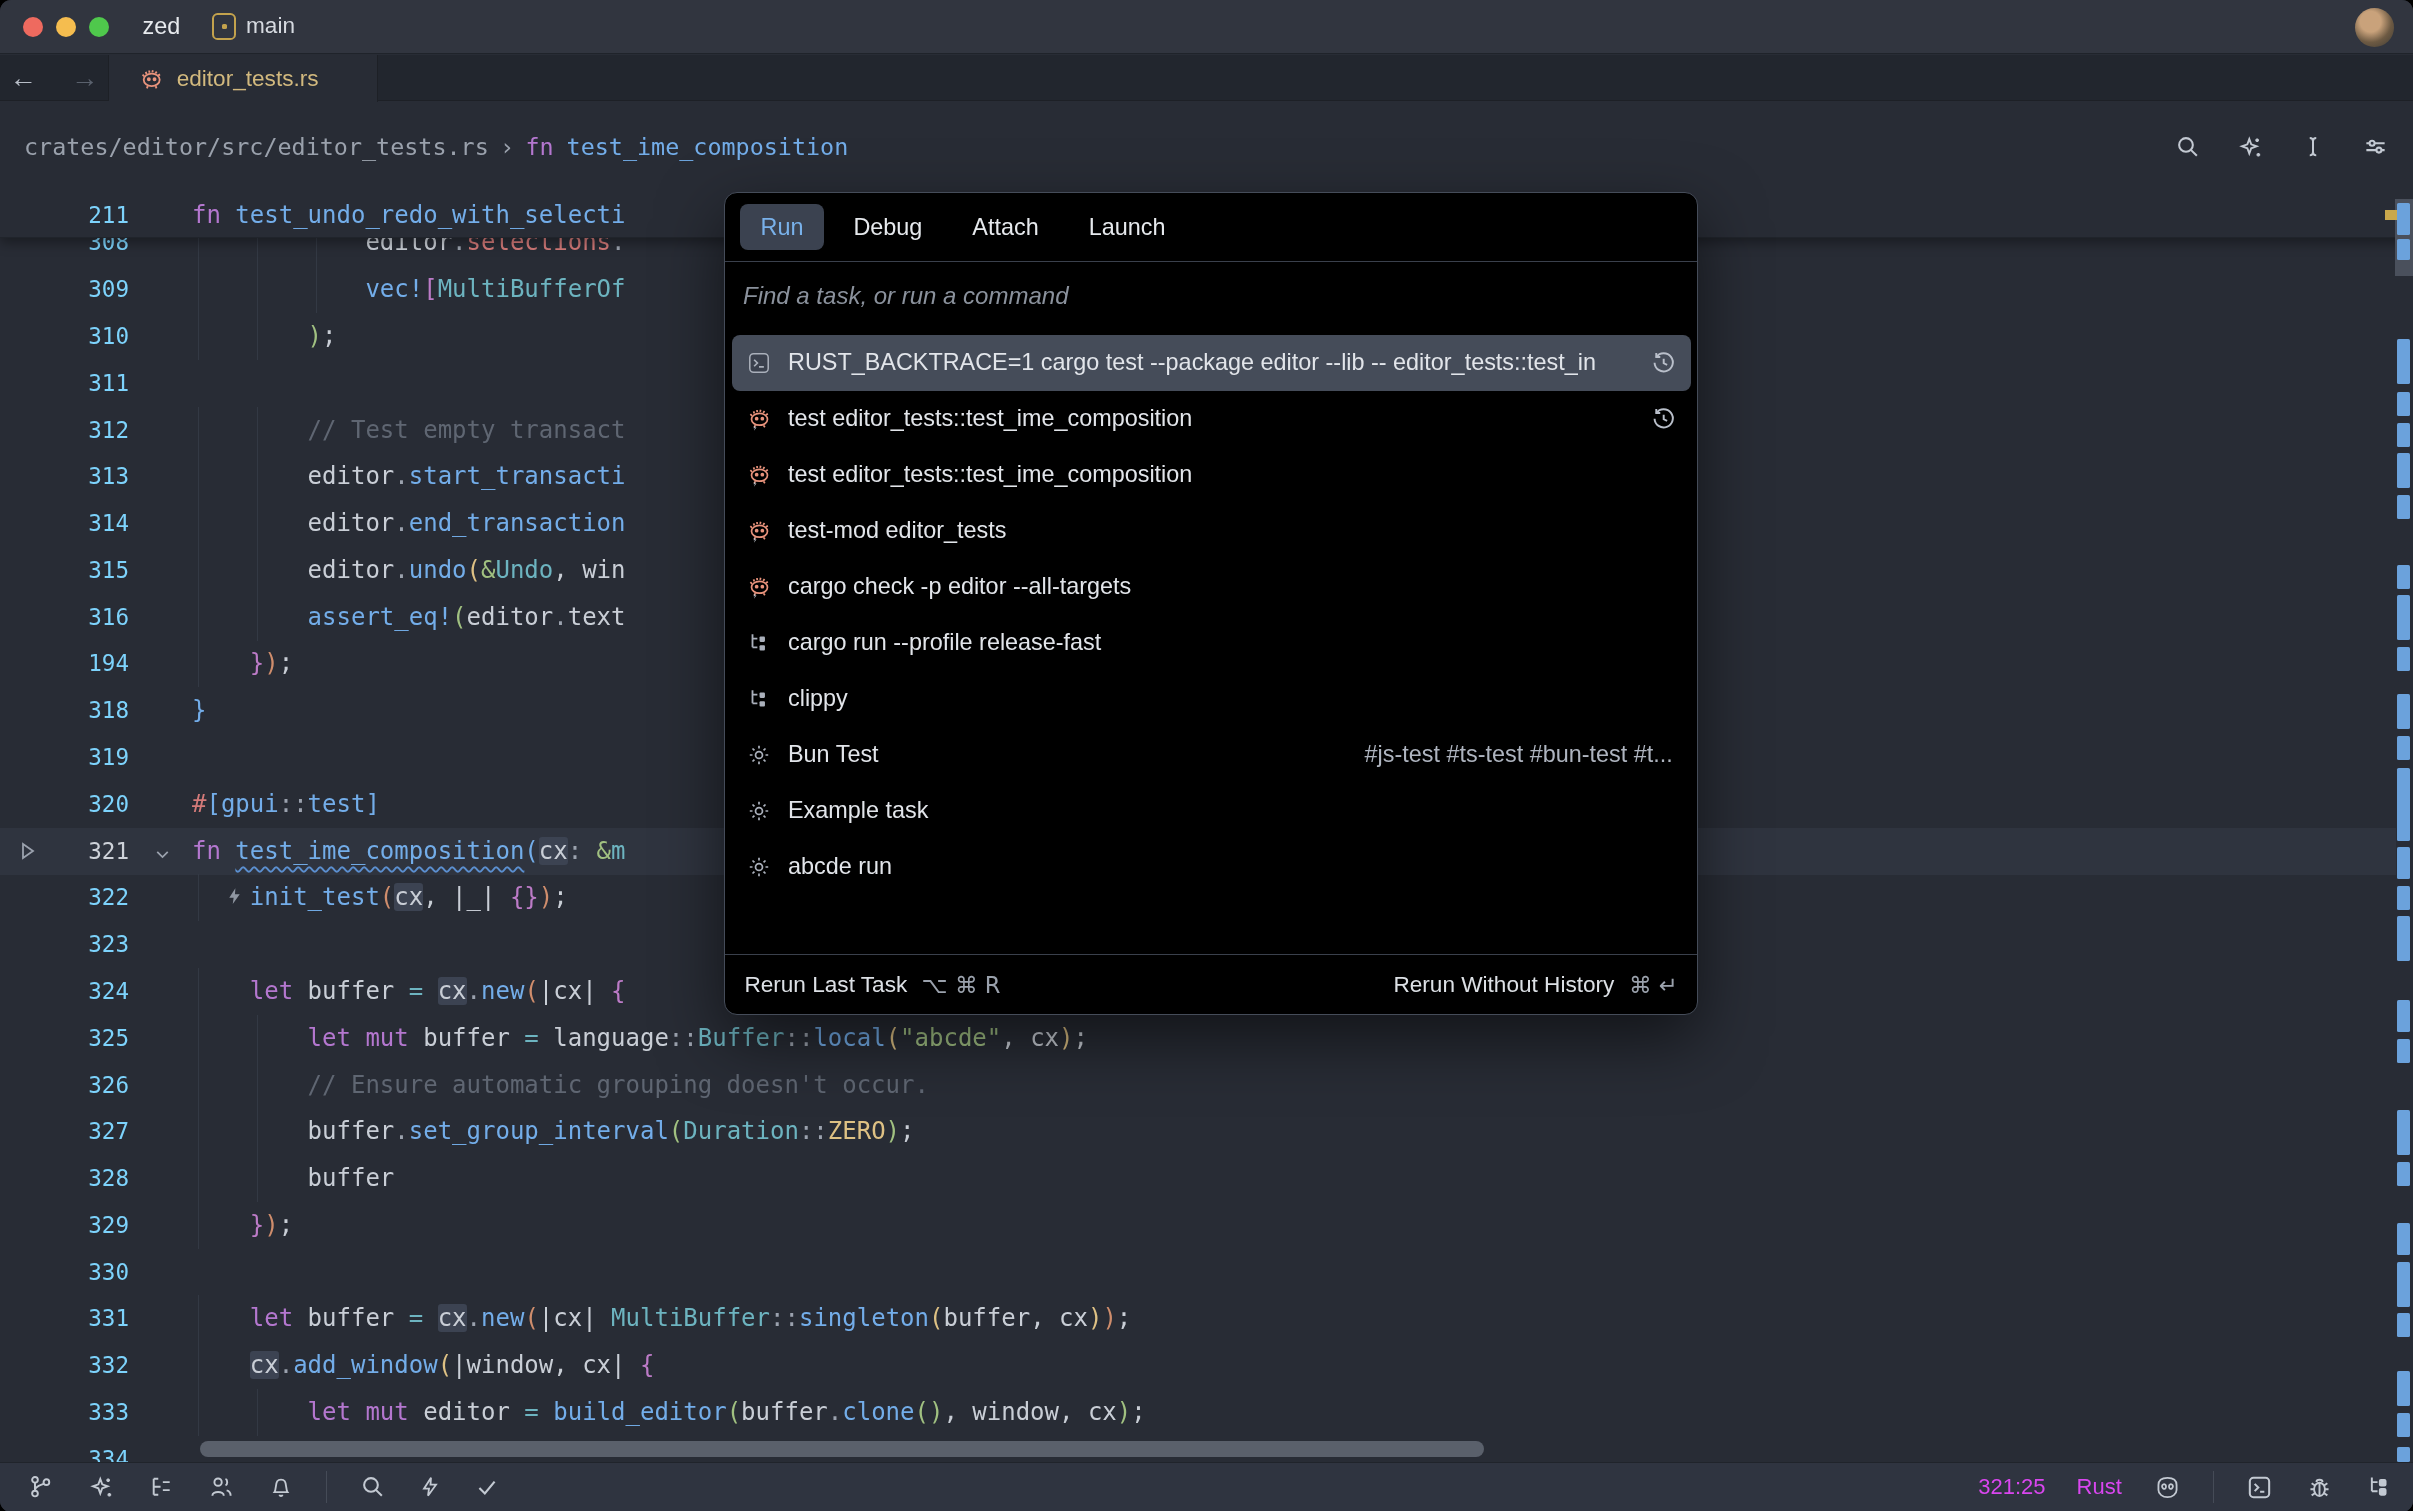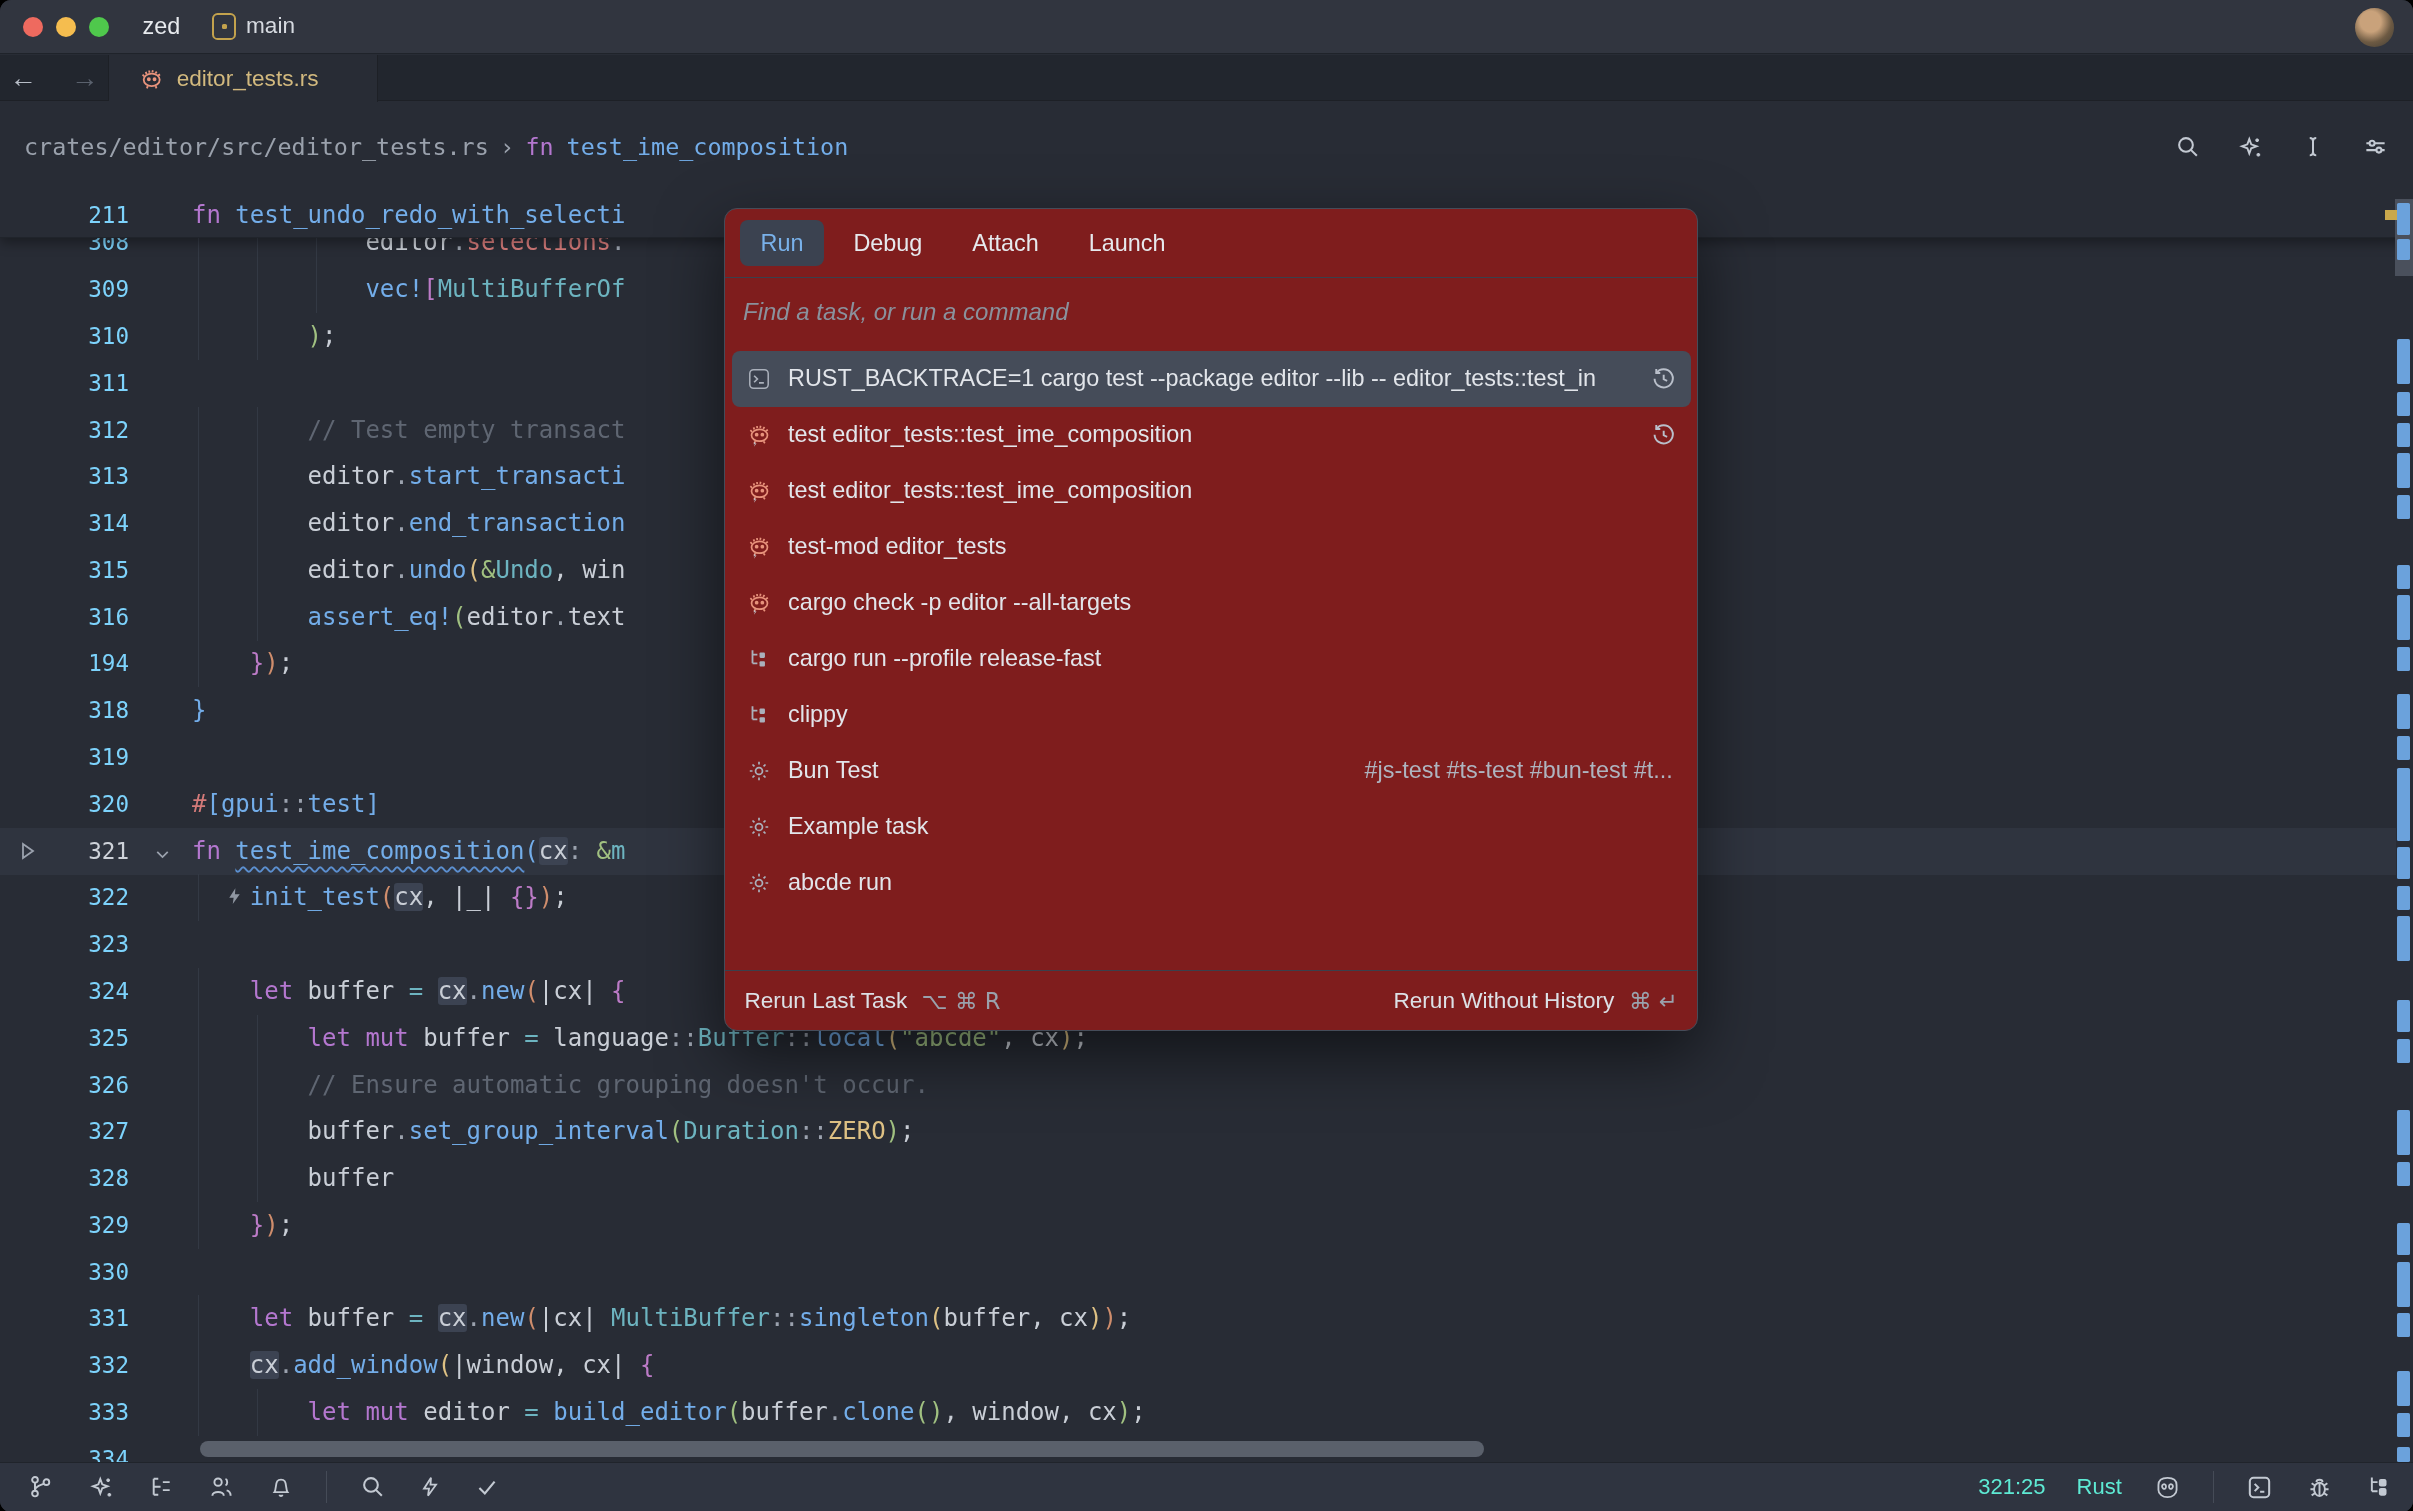--- a/index.html
+++ b/index.html
@@ -56,21 +56,21 @@
     box-shadow:0 4.8px 11.3px rgba(0,0,0,.35);border-bottom:0.8px solid #20242b;}
   .gutter-play{position:absolute;left:14.5px;top:11.3px;}
   .gutter-chev{position:absolute;left:152px;top:16px;}
   .gutter-bolt{position:absolute;left:224px;top:9.7px;}
   #hscrollbar{position:absolute;left:200px;top:1249px;width:1284px;height:16px;background:#5a606b;border-radius:8px;}
   #vscroll{position:absolute;right:0;top:0;width:18px;height:100%;}
   #vscroll .thumb{position:absolute;left:0;top:6.5px;width:18px;height:77px;background:#4a505c;}
   #vscroll .gold{position:absolute;left:-9.7px;top:18px;width:18px;height:9.7px;background:#c9a84c;}
   .vmark{position:absolute;left:2.4px;width:13px;background:#6ba2dc;border-radius:1.6px;}
   
-  #task-modal{position:absolute;left:724px;top:208px;width:974px;height:823px;background:#7f1d1d;
+  #task-modal{position:absolute;left:724px;top:192px;width:974px;height:823px;background:#000000;
     border:1.6px solid #454c59;border-radius:13px;box-shadow:0 24px 65px rgba(0,0,0,.55);
     display:flex;flex-direction:column;overflow:hidden;}
   #modal-tabs{height:68px;display:flex;align-items:center;gap:8px;padding:0 14.5px;}
   .mtab{font-size:23.4px;color:#e6e9ed;padding:9.7px 21px;border-radius:8px;}
   .mtab.active{background:#3b4250;color:#79b1ea;}
   #modal-search{height:69px;border-top:0.8px solid #3a404c;display:flex;align-items:center;padding:0 18px;}
   #search-input{font-size:24px;color:#8a919c;font-style:italic;}
   #task-list{flex:1;padding:4.8px 6.5px 0 6.5px;position:relative;}
   .task-row{height:56px;display:flex;align-items:center;gap:14.5px;padding:0 13px;border-radius:8px;
     font-size:23.4px;color:#e2e5ea;}
@@ -80,21 +80,21 @@
   .task-icon{width:29px;display:flex;justify-content:center;}
   #modal-footer{height:60px;border-top:0.8px solid #3a404c;display:flex;align-items:center;
     justify-content:space-between;padding:0 19.4px;font-size:22.6px;}
   .foot-keys{color:#9aa1ac;margin-left:14.5px;font-family:"DejaVu Sans",sans-serif;}
   .foot-group{display:flex;align-items:center;}
   
   #statusbar{position:absolute;left:0;top:1462px;width:100%;height:49px;background:#2f3440;
     border-top:0.8px solid #20242b;display:flex;align-items:center;}
   #status-left{display:flex;align-items:center;gap:32px;margin-left:27.4px;}
   #status-right{position:absolute;right:21px;display:flex;align-items:center;gap:31px;}
-  .sb-text{font-size:22px;color:#5eead4;}
+  .sb-text{font-size:22px;color:#d946ef;}
   .sb-divider{width:0.8px;height:32px;background:#454b57;}
   svg.icon{display:block;}
 </style>
 </head>
 <body>
 
 <div id="window">
 
   <div id="titlebar">
     <div class="traffic">

